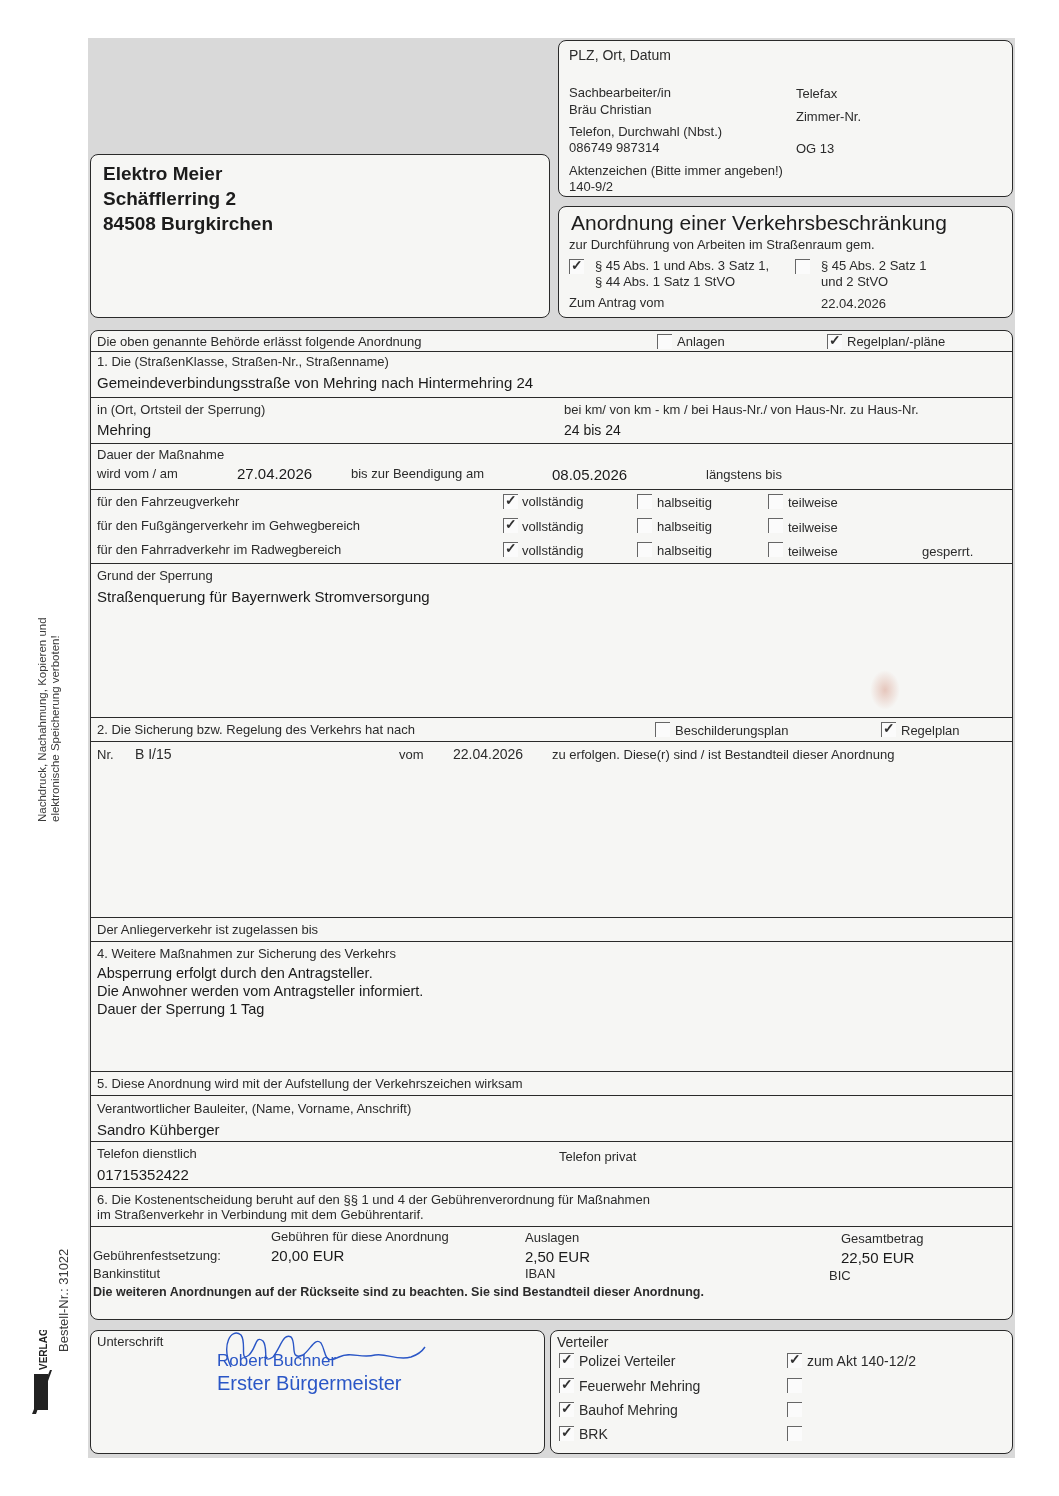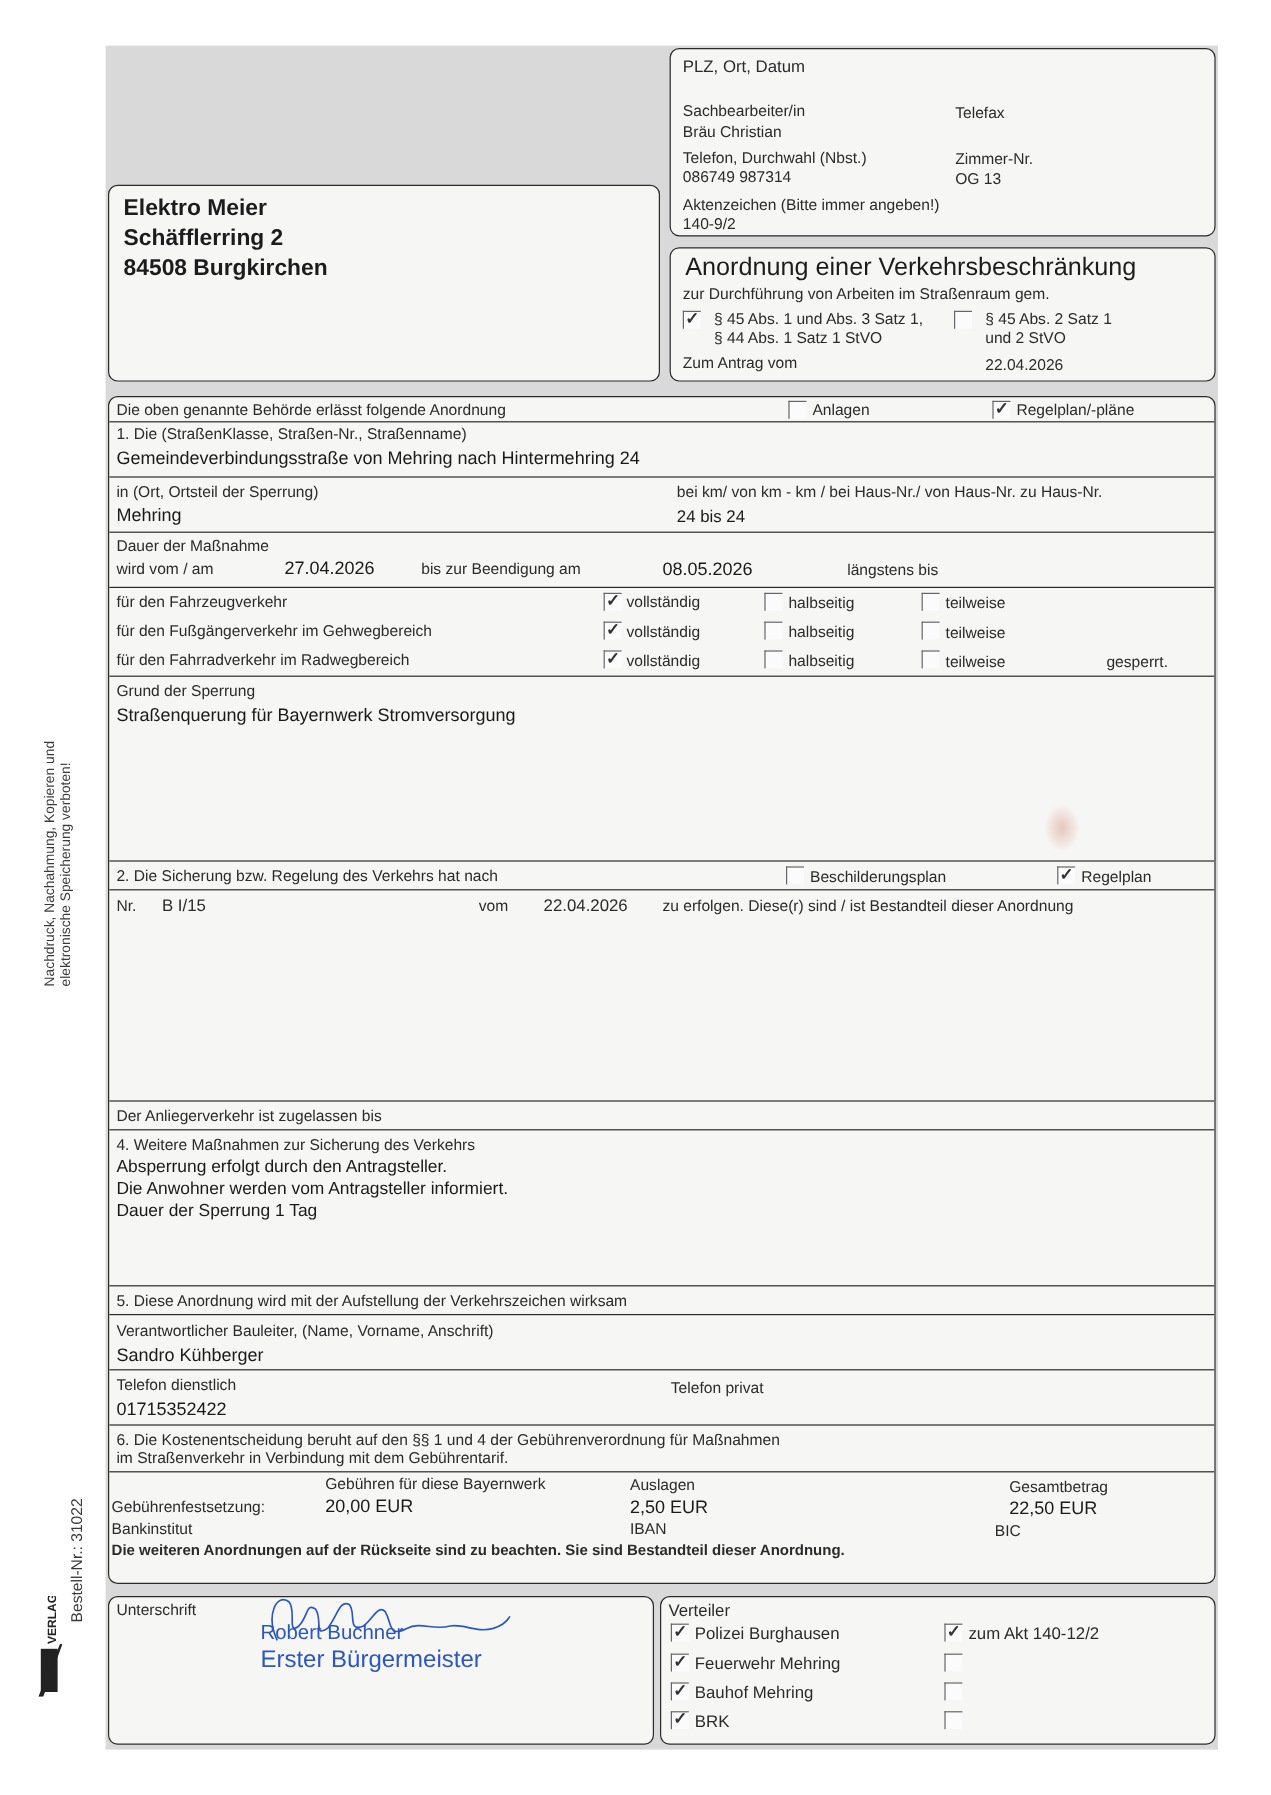--- a/index.html
+++ b/index.html
@@ -75,21 +75,21 @@
     </div>
   </div>
 
   <div class="box" id="contact">
     <div class="abs lbl" style="left:10px; top:6px; font-size:14px;">PLZ, Ort, Datum</div>
     <div class="abs lbl" style="left:10px; top:44px;">Sachbearbeiter/in</div>
     <div class="abs lbl" style="left:10px; top:61px;">Bräu Christian</div>
     <div class="abs lbl" style="left:237px; top:45px;">Telefax</div>
     <div class="abs lbl" style="left:10px; top:83px;">Telefon, Durchwahl (Nbst.)</div>
     <div class="abs lbl" style="left:10px; top:99px;">086749 987314</div>
-    <div class="abs lbl" style="left:237px; top:84px;">Zimmer-Nr.</div>
+    <div class="abs lbl" style="left:237px; top:68px;">Zimmer-Nr.</div>
     <div class="abs lbl" style="left:237px; top:100px;">OG 13</div>
     <div class="abs lbl" style="left:10px; top:122px;">Aktenzeichen (Bitte immer angeben!)</div>
     <div class="abs lbl" style="left:10px; top:138px;">140-9/2</div>
   </div>
 
   <div class="box" id="ordertitle">
     <div class="title">Anordnung einer Verkehrsbeschränkung</div>
     <div class="abs lbl" style="left:10px; top:30px;">zur Durchführung von Arbeiten im Straßenraum gem.</div>
     <div class="cb" style="left:10px; top:52px;">
         <span class="tick">✓</span>
@@ -220,21 +220,21 @@
     <div class="row" style="top:810px; height:46px;">
       <div class="abs lbl" style="left:6px; top:4px;">Telefon dienstlich</div>
       <div class="abs val" style="left:6px; top:24px;">01715352422</div>
       <div class="abs lbl" style="left:468px; top:7px;">Telefon privat</div>
     </div>
 
     <div class="row" style="top:856px; height:134px;">
       <div class="abs lbl" style="left:6px; top:4px;">6. Die Kostenentscheidung beruht auf den §§ 1 und 4 der Gebührenverordnung für Maßnahmen</div>
       <div class="abs lbl" style="left:6px; top:19px;">im Straßenverkehr in Verbindung mit dem Gebührentarif.</div>
       <div style="position:absolute; left:0; top:38px; width:100%; border-top:1.6px solid #2a2a2a;"></div>
-      <div class="abs lbl" style="left:180px; top:41px;">Gebühren für diese Bayernwerk</div>
+      <div class="abs lbl" style="left:180px; top:41px;">Gebühren für diese Anordnung</div>
       <div class="abs lbl" style="left:434px; top:42px;">Auslagen</div>
       <div class="abs lbl" style="left:750px; top:43px;">Gesamtbetrag</div>
       <div class="abs lbl" style="left:2px; top:60px;">Gebührenfestsetzung:</div>
       <div class="abs val" style="left:180px; top:59px;">20,00 EUR</div>
       <div class="abs val" style="left:434px; top:60px;">2,50 EUR</div>
       <div class="abs val" style="left:750px; top:61px;">22,50 EUR</div>
       <div class="abs lbl" style="left:2px; top:78px;">Bankinstitut</div>
       <div class="abs lbl" style="left:434px; top:78px;">IBAN</div>
       <div class="abs lbl" style="left:738px; top:80px;">BIC</div>
       <div class="abs lbl" style="left:2px; top:97px; font-weight:bold; font-size:12.5px;">Die weiteren Anordnungen auf der Rückseite sind zu beachten. Sie sind Bestandteil dieser Anordnung.</div>
@@ -249,21 +249,21 @@
     <div class="sigtext" style="top:20px; font-size:17px;">Robert Buchner</div>
     <div class="sigtext" style="top:41px; font-size:20px;">Erster Bürgermeister</div>
   </div>
 
   <div class="box" id="distribution">
     <div class="abs lbl" style="left:6px; top:3px; font-size:14px;">Verteiler</div>
 
     <div class="cb" style="left:8px; top:22px;">
         <span class="tick">✓</span>
       </div>
-    <div class="abs lbl" style="left:28px; top:22px; font-size:14px;">Polizei Burghausen</div>
+    <div class="abs lbl" style="left:28px; top:22px; font-size:14px;">Polizei Verteiler</div>
     <div class="cb" style="left:8px; top:47px;">
         <span class="tick">✓</span>
       </div>
     <div class="abs lbl" style="left:28px; top:47px; font-size:14px;">Feuerwehr Mehring</div>
     <div class="cb" style="left:8px; top:71px;">
         <span class="tick">✓</span>
       </div>
     <div class="abs lbl" style="left:28px; top:71px; font-size:14px;">Bauhof Mehring</div>
     <div class="cb" style="left:8px; top:95px;">
         <span class="tick">✓</span>

